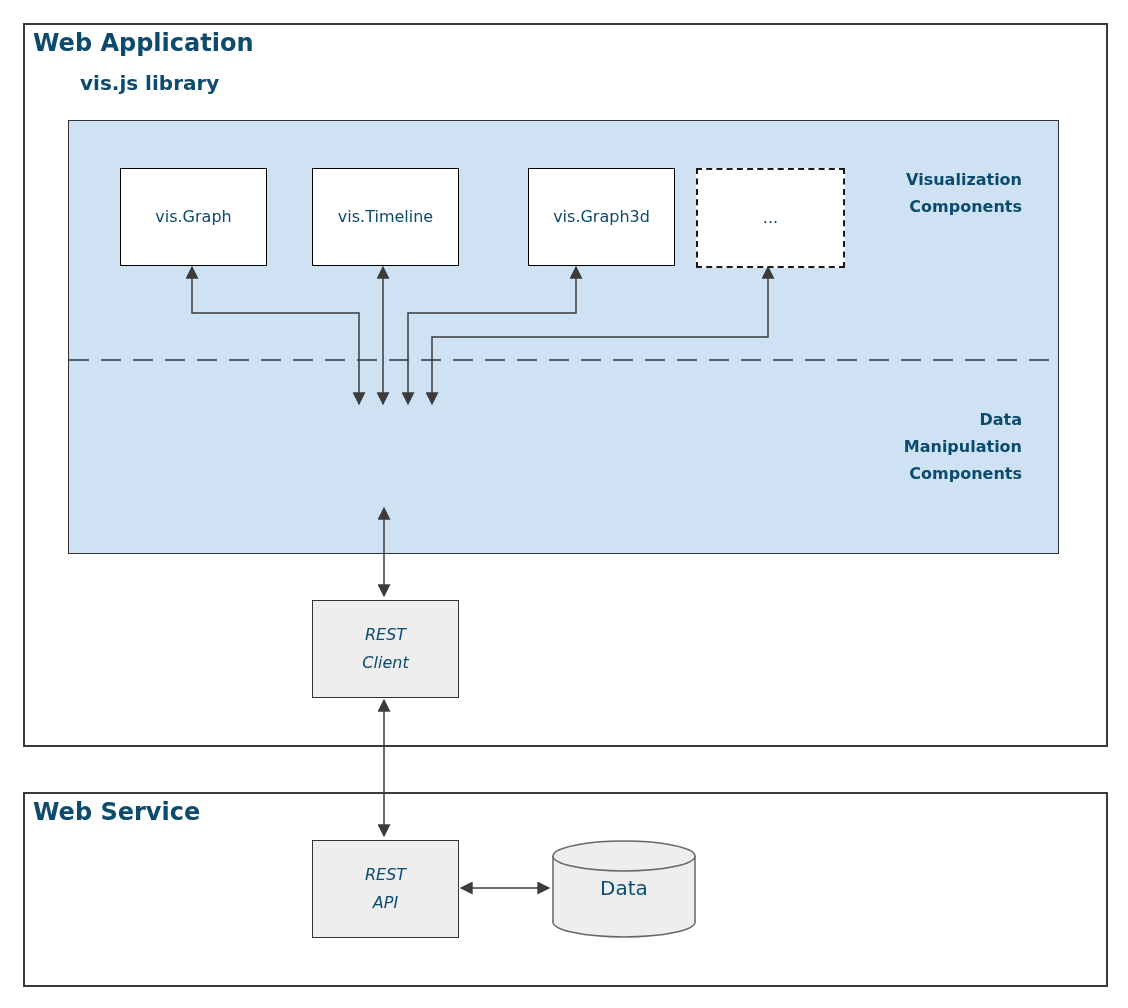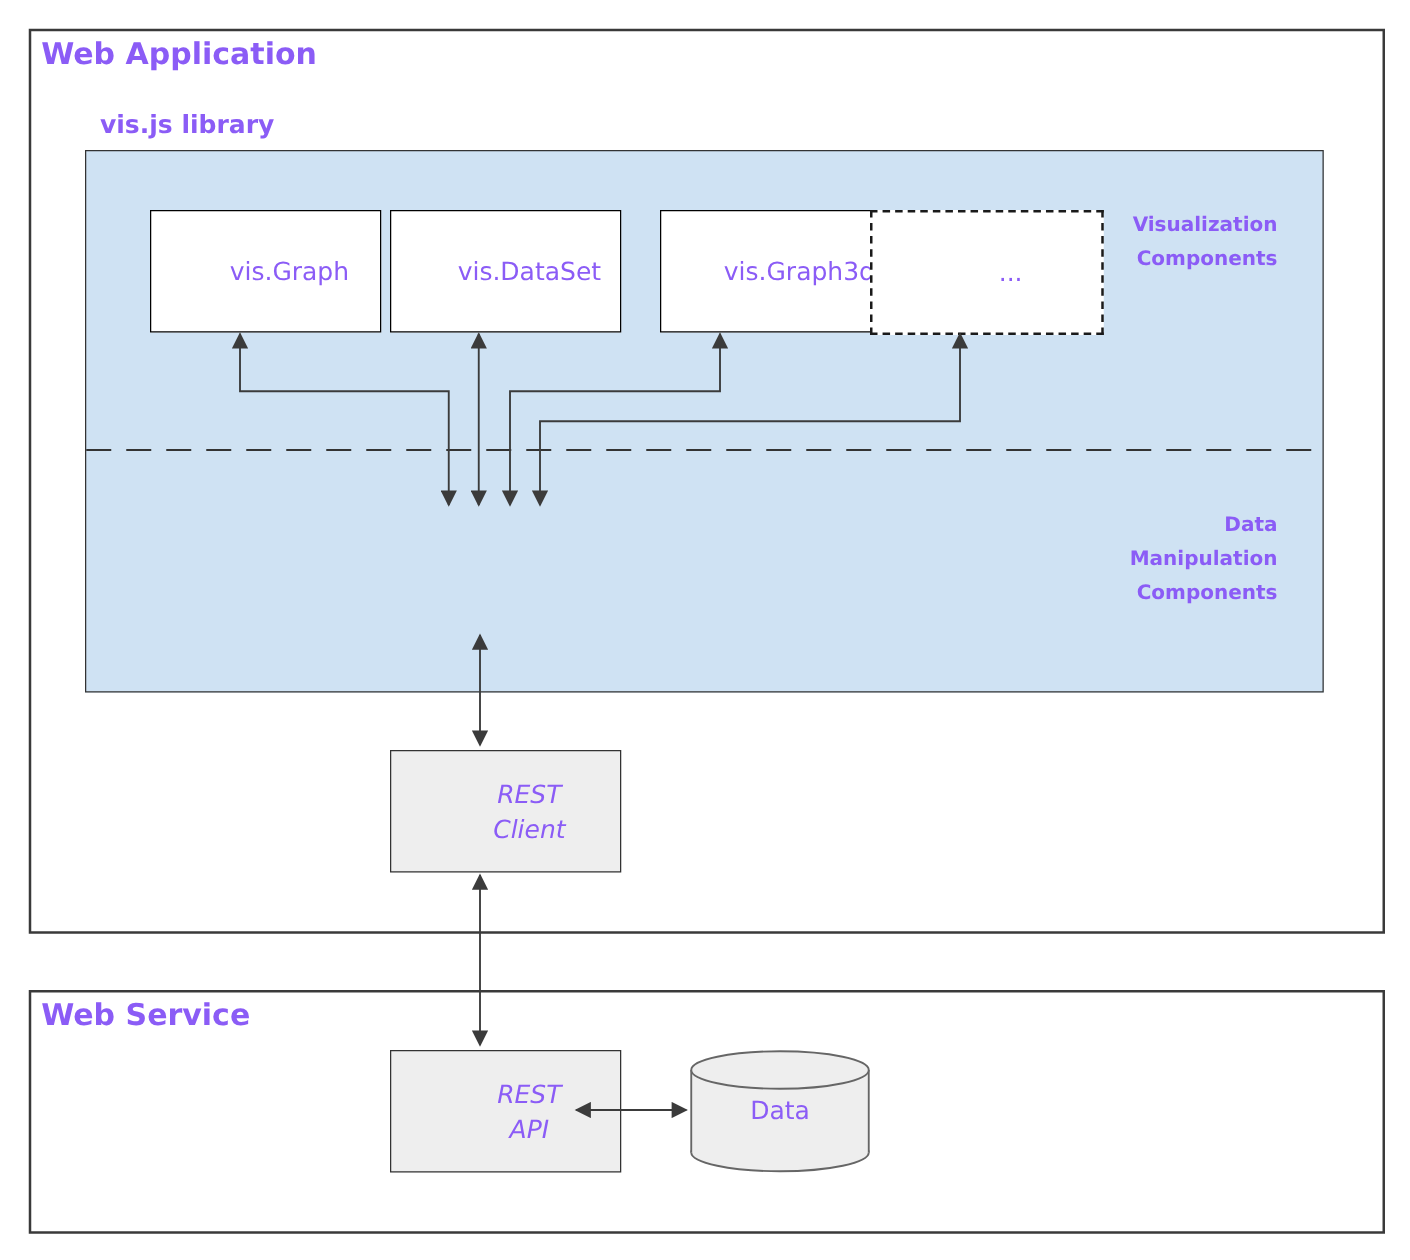--- a/index.html
+++ b/index.html
@@ -2,21 +2,21 @@
 <html><head>
 <meta charset="utf-8">
 <style>
   html, body { margin: 0; padding: 0; background: #ffffff; }
   .canvas {
     position: relative;
     width: 1128px;
     height: 1008px;
     background: #ffffff;
     font-family: "DejaVu Sans", "Liberation Sans", sans-serif;
-    color: #8b5cf6;
+    color: #0c4a6e;
     overflow: hidden;
   }
   .abs { position: absolute; }
 
   
   .outer-box {
     border: 2px solid #3a3a3a;
     background: #ffffff;
   }
   .lib-box {
@@ -34,24 +34,23 @@
     text-align: right;
     white-space: pre-line;
   }
 
   
   .node {
     display: flex;
     align-items: center;
     justify-content: center;
     text-align: center;
-    font-size: 20px;
+    font-size: 16px;
     line-height: 28px;
     white-space: pre-line;
-    padding-left: 38px;
   }
   .node-white  { background: #ffffff; border: 1.5px solid #000000; }
   .node-dashed { background: #ffffff; border: 2px dashed #1a1a1a; }
   .node-gray   { background: #eeeeee; border: 1.5px solid #333333; font-style: italic; }
 
   .data-label {
     display: flex;
     align-items: center;
     justify-content: center;
     font-size: 20px;
@@ -71,31 +70,31 @@
 
 <div class="canvas">
 
   <div class="abs outer-box" style="left:23px; top:23px; width:1081px; height:720px;"></div>
 
   <div class="abs outer-box" style="left:23px; top:792px; width:1081px; height:191px;"></div>
 
   <div class="abs lib-box" style="left:68px; top:120px; width:989px; height:432px;"></div>
 
   <div class="abs t1" style="left:33px; top:29px;">Web Application</div>
-  <div class="abs t2" style="left:80px; top:87px;">vis.js library</div>
+  <div class="abs t2" style="left:80px; top:71px;">vis.js library</div>
   <div class="abs t1" style="left:33px; top:798px;text-align:center;">Web Service</div>
 
   <div class="abs side-label" style="right:106px; top:166px; width:220px;">Visualization
 Components</div>
   <div class="abs side-label" style="right:106px; top:406px; width:220px;">Data
 Manipulation
 Components</div>
 
   <div class="abs node node-white z-node" style="left:120px; top:168px; width:145px; height:96px;">vis.Graph</div>
-  <div class="abs node node-white z-node" style="left:312px; top:168px; width:145px; height:96px;">vis.DataSet</div>
+  <div class="abs node node-white z-node" style="left:312px; top:168px; width:145px; height:96px;">vis.Timeline</div>
   <div class="abs node node-white z-node" style="left:528px; top:168px; width:145px; height:96px;">vis.Graph3d</div>
   <div class="abs node node-dashed z-node" style="left:696px; top:168px; width:145px; height:96px;">...</div>
 
 
   <div class="abs node node-gray z-node" style="left:312px; top:600px; width:145px; height:96px;">REST
 Client</div>
 
   <div class="abs node node-gray z-node" style="left:312px; top:840px; width:145px; height:96px;">REST
 API</div>
 

